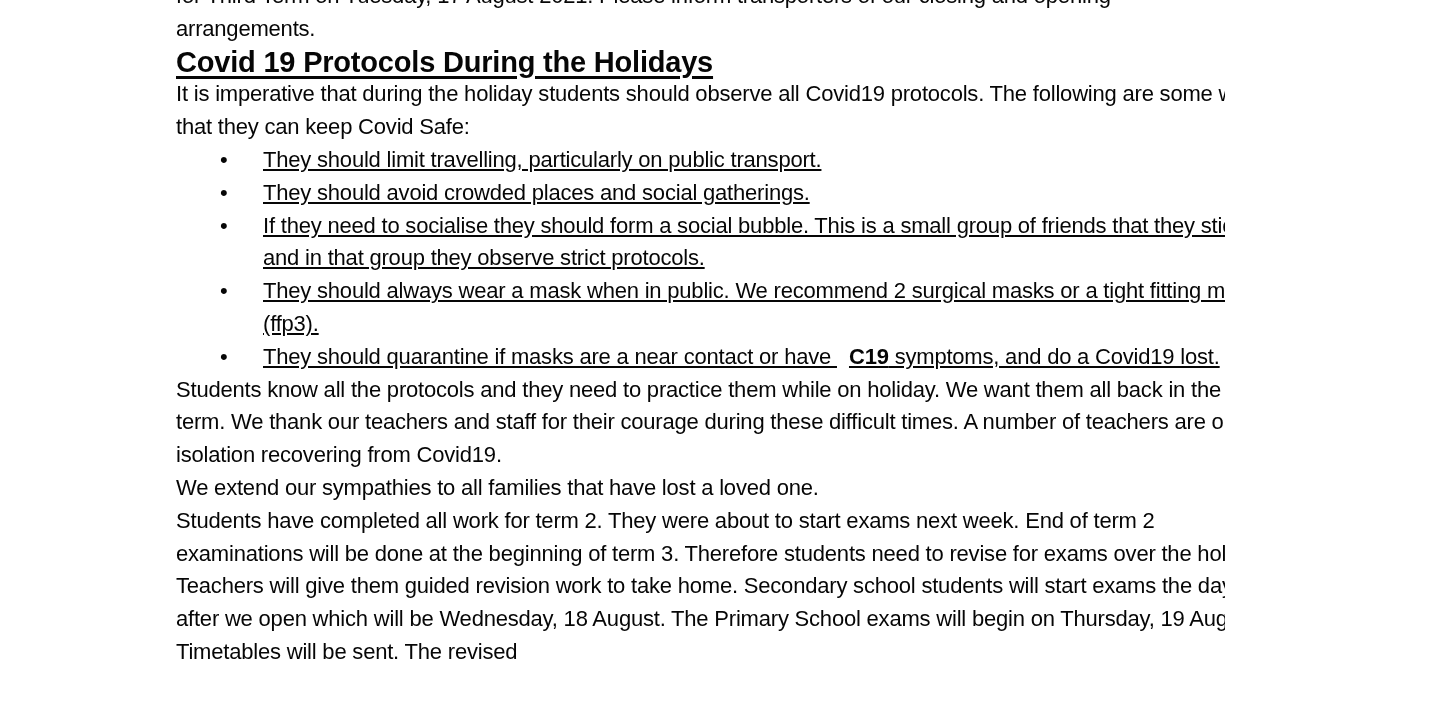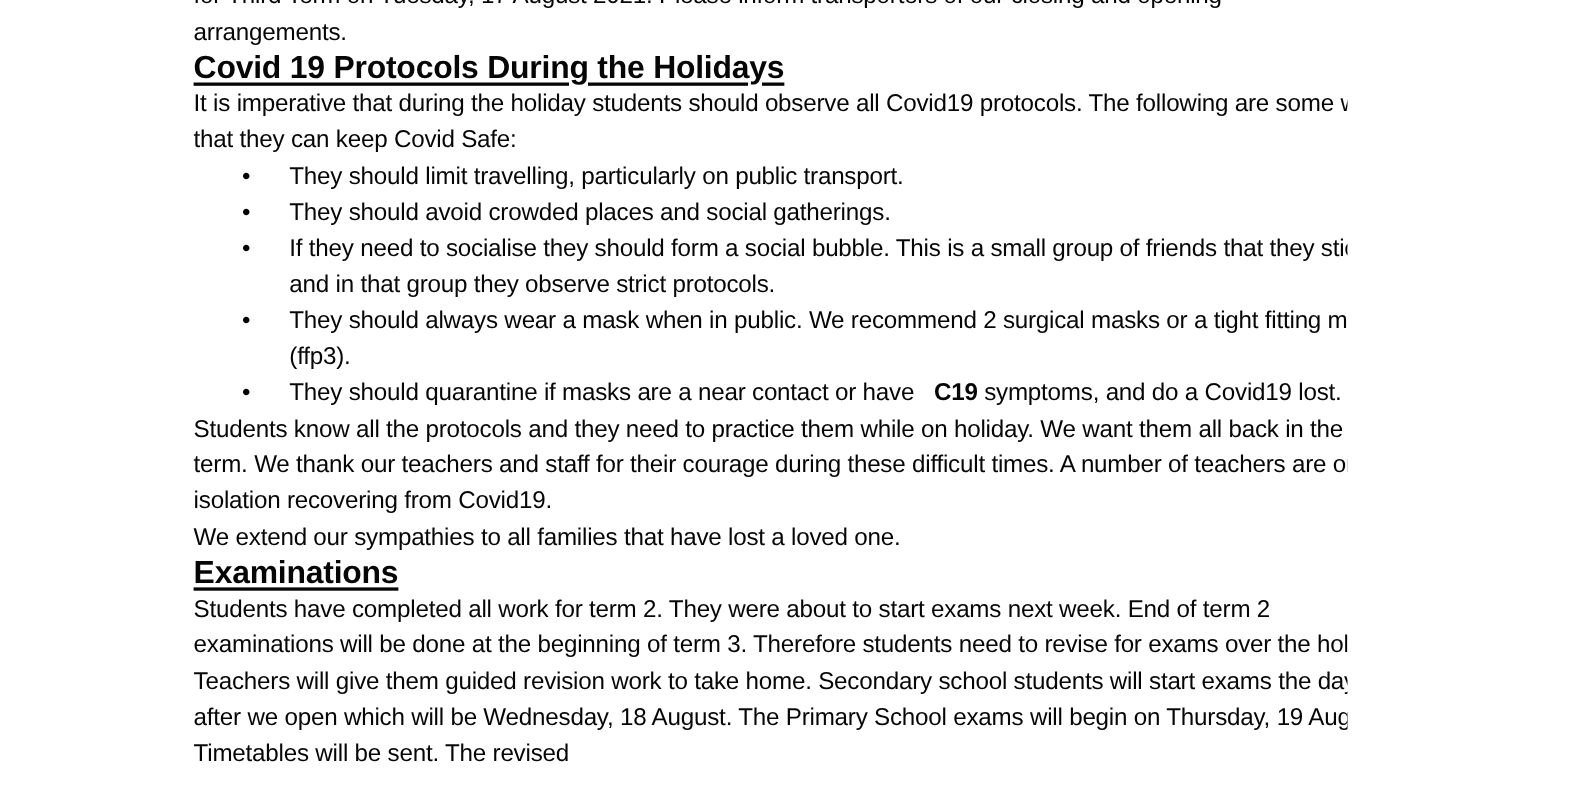--- a/index.html
+++ b/index.html
@@ -43,20 +43,21 @@
     display: flex;
     align-items: flex-start;
     padding-left: 44px;
   }
   li.bullet .marker {
     flex: 0 0 43px;
     width: 43px;
   }
   li.bullet .btext {
     flex: 1 1 auto;
+    text-decoration: underline;
   }
   strong { font-weight: bold; margin-left: 12px; }
 </style>
 </head>
 <body>
 
 <div class="page">
   <div class="content">
 
     <p class="nowrap">for Third Term on Tuesday, 17 August 2021. Please inform transporters of our closing and opening</p>
@@ -87,18 +88,17 @@
       <li class="bullet">
           <span class="marker">•</span>
           <span class="btext"><span>They should quarantine if masks are a near contact or have </span><strong>C19</strong><span> symptoms, and do a Covid19 lost.</span></span>
         </li>
     </ul>
 
     <p>Students know all the protocols and they need to practice them while on holiday. We want them all back in the new term. We thank our teachers and staff for their courage during these difficult times. A number of teachers are on isolation recovering from Covid19.</p>
 
     <p>We extend our sympathies to all families that have lost a loved one.</p>
 
-    <p class="heading">Examinations</p>
 
     <p>Students have completed all work for term 2. They were about to start exams next week. End of term 2 examinations will be done at the beginning of term 3. Therefore students need to revise for exams over the holiday. Teachers will give them guided revision work to take home. Secondary school students will start exams the day after we open which will be Wednesday, 18 August. The Primary School exams will begin on Thursday, 19 August. Timetables will be sent.  The revised</p>
 
   </div>
 </div>
 
 </body></html>

